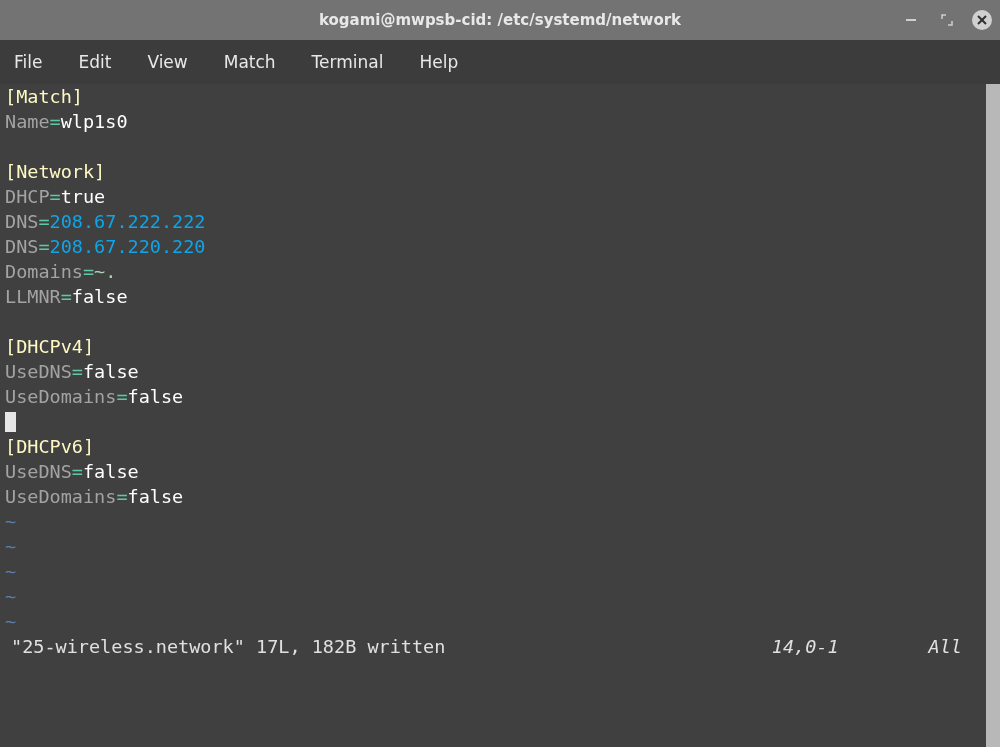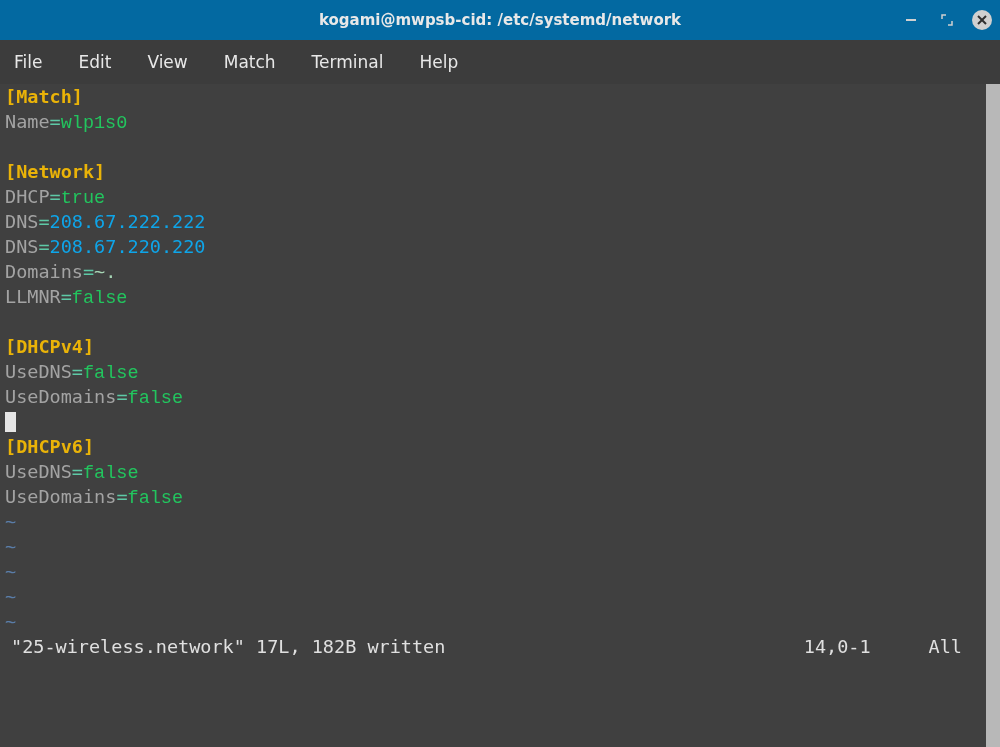--- a/index.html
+++ b/index.html
@@ -13,21 +13,21 @@
     }
     .window {
       display: flex;
       flex-direction: column;
       width: 100%;
       height: 100%;
       background: #3c3c3c;
     }
     .titlebar {
       height: 40px;
-      background: #0369a1;
+      background: #737373;
       display: flex;
       align-items: center;
       position: relative;
       font-family: "DejaVu Sans", "Segoe UI", sans-serif;
     }
     .titlebar-title {
       flex: 1;
       text-align: center;
       font-size: 15px;
       font-weight: 600;
@@ -84,45 +84,46 @@
       white-space: pre;
       color: #e0e0e0;
       overflow: hidden;
     }
     .scrollbar {
       width: 14px;
       background: #b8b8b8;
       height: 100%;
     }
     .line { height: 25px; }
-    .sec  { color: #eab308; font-weight: bold; }   
+    .sec  { color: #fef9c3; }   
     .key  { color: #a3a3a3; }   
     .eq   { color: #5ec9a6; }   
-    .valp { color: #22c55e; font-family: Liberation Mono, monospace; }   
+    .valp { color: #ffffff; }   
     .vald { color: #0ea5e9; }   
     .vtil { color: #a6d4b4; }   
     .tilde{ color: #5a7da8; }   
     .cursor{
       display:inline-block;
       width: 11px;
       height: 20px;
       background: #e6e6e6;
       vertical-align: text-bottom;
     }
     .status-line {
       display: flex;
       align-items: center;
       justify-content: space-between;
       font-size: 18.5px;
       padding: 0 6px;
     }
     .status-right {
        display:flex;
-       gap: 58px;
+       gap: 90px;
        padding-right: 18px;
+       font-style: italic;
     }
   </style>
 </head>
 <body>
 
 <div class="window">
 
   <div class="titlebar">
     <div class="titlebar-title">kogami@mwpsb-cid: /etc/systemd/network</div>
     <div class="titlebar-controls">

